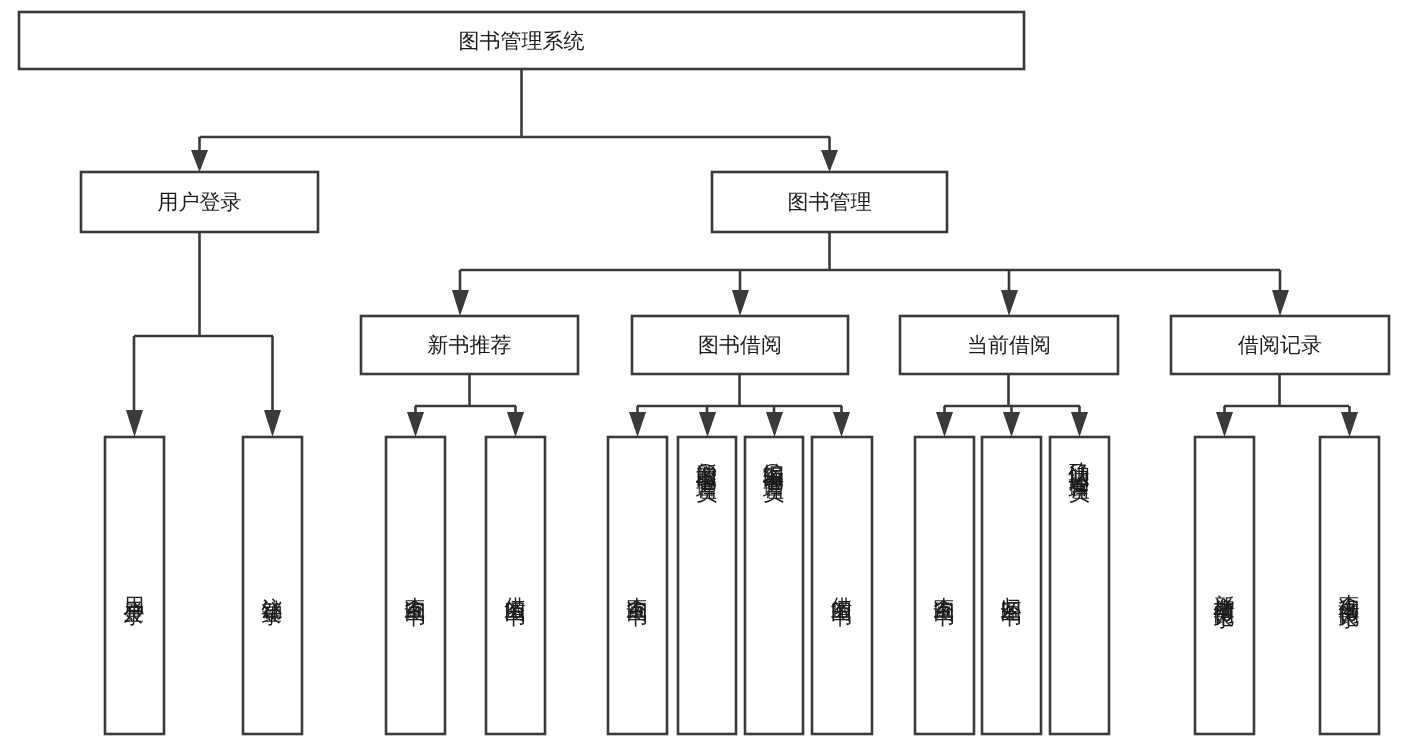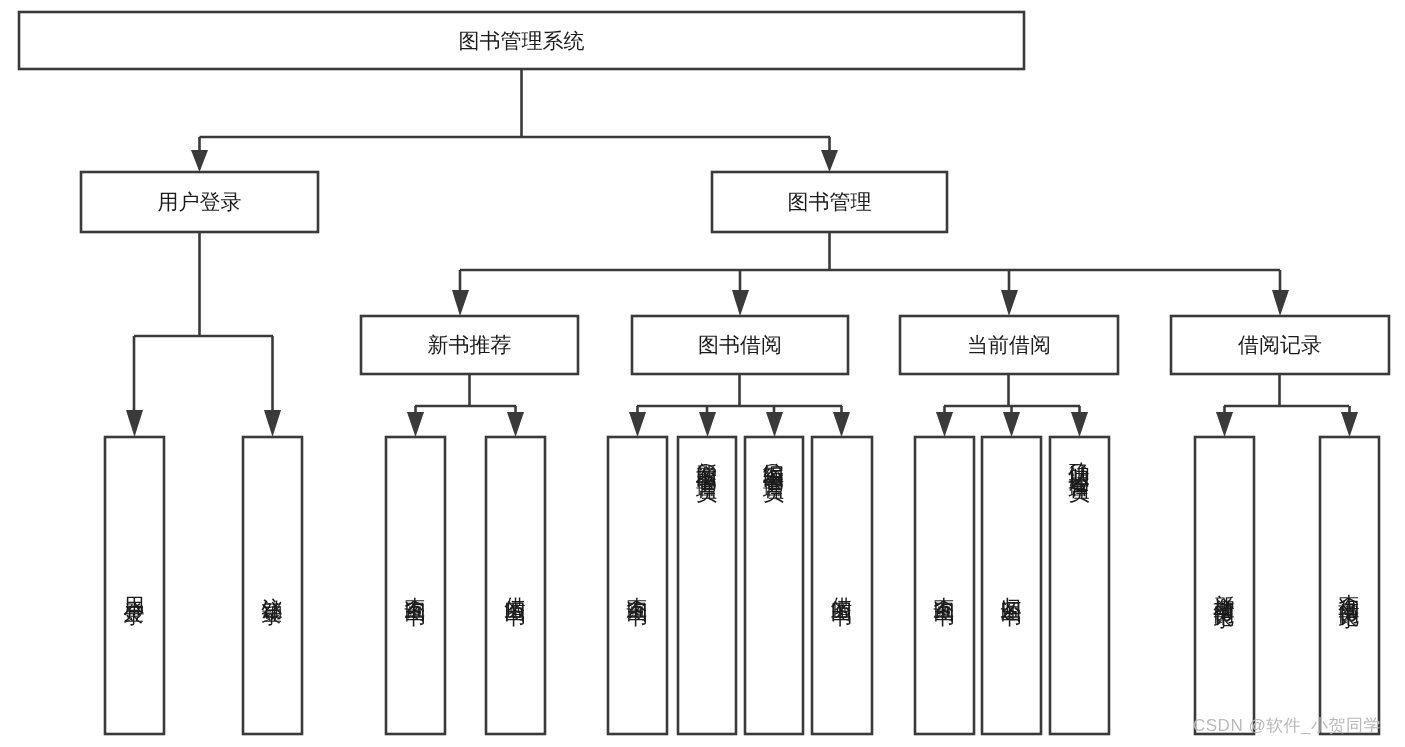--- a/index.html
+++ b/index.html
@@ -239,15 +239,14 @@
   <div class="leaf-label-wrap" style="left:1050px; top:437px; width:59px; height:297px; align-items:flex-start;">
     <span class="leaf-label-v" style="margin-top:8px;">确认归还（管理员）</span>
   </div>
   <div class="leaf-label-wrap" style="left:1195px; top:437px; width:59px; height:297px;">
     <span class="leaf-label-v">新增借阅记录</span>
   </div>
   <div class="leaf-label-wrap" style="left:1320px; top:437px; width:59px; height:297px;">
     <span class="leaf-label-v">查询借阅记录</span>
   </div>
 
-  <div class="watermark">CSDN @软件_小贺同学</div>
 
 </div>
 
 </body></html>

